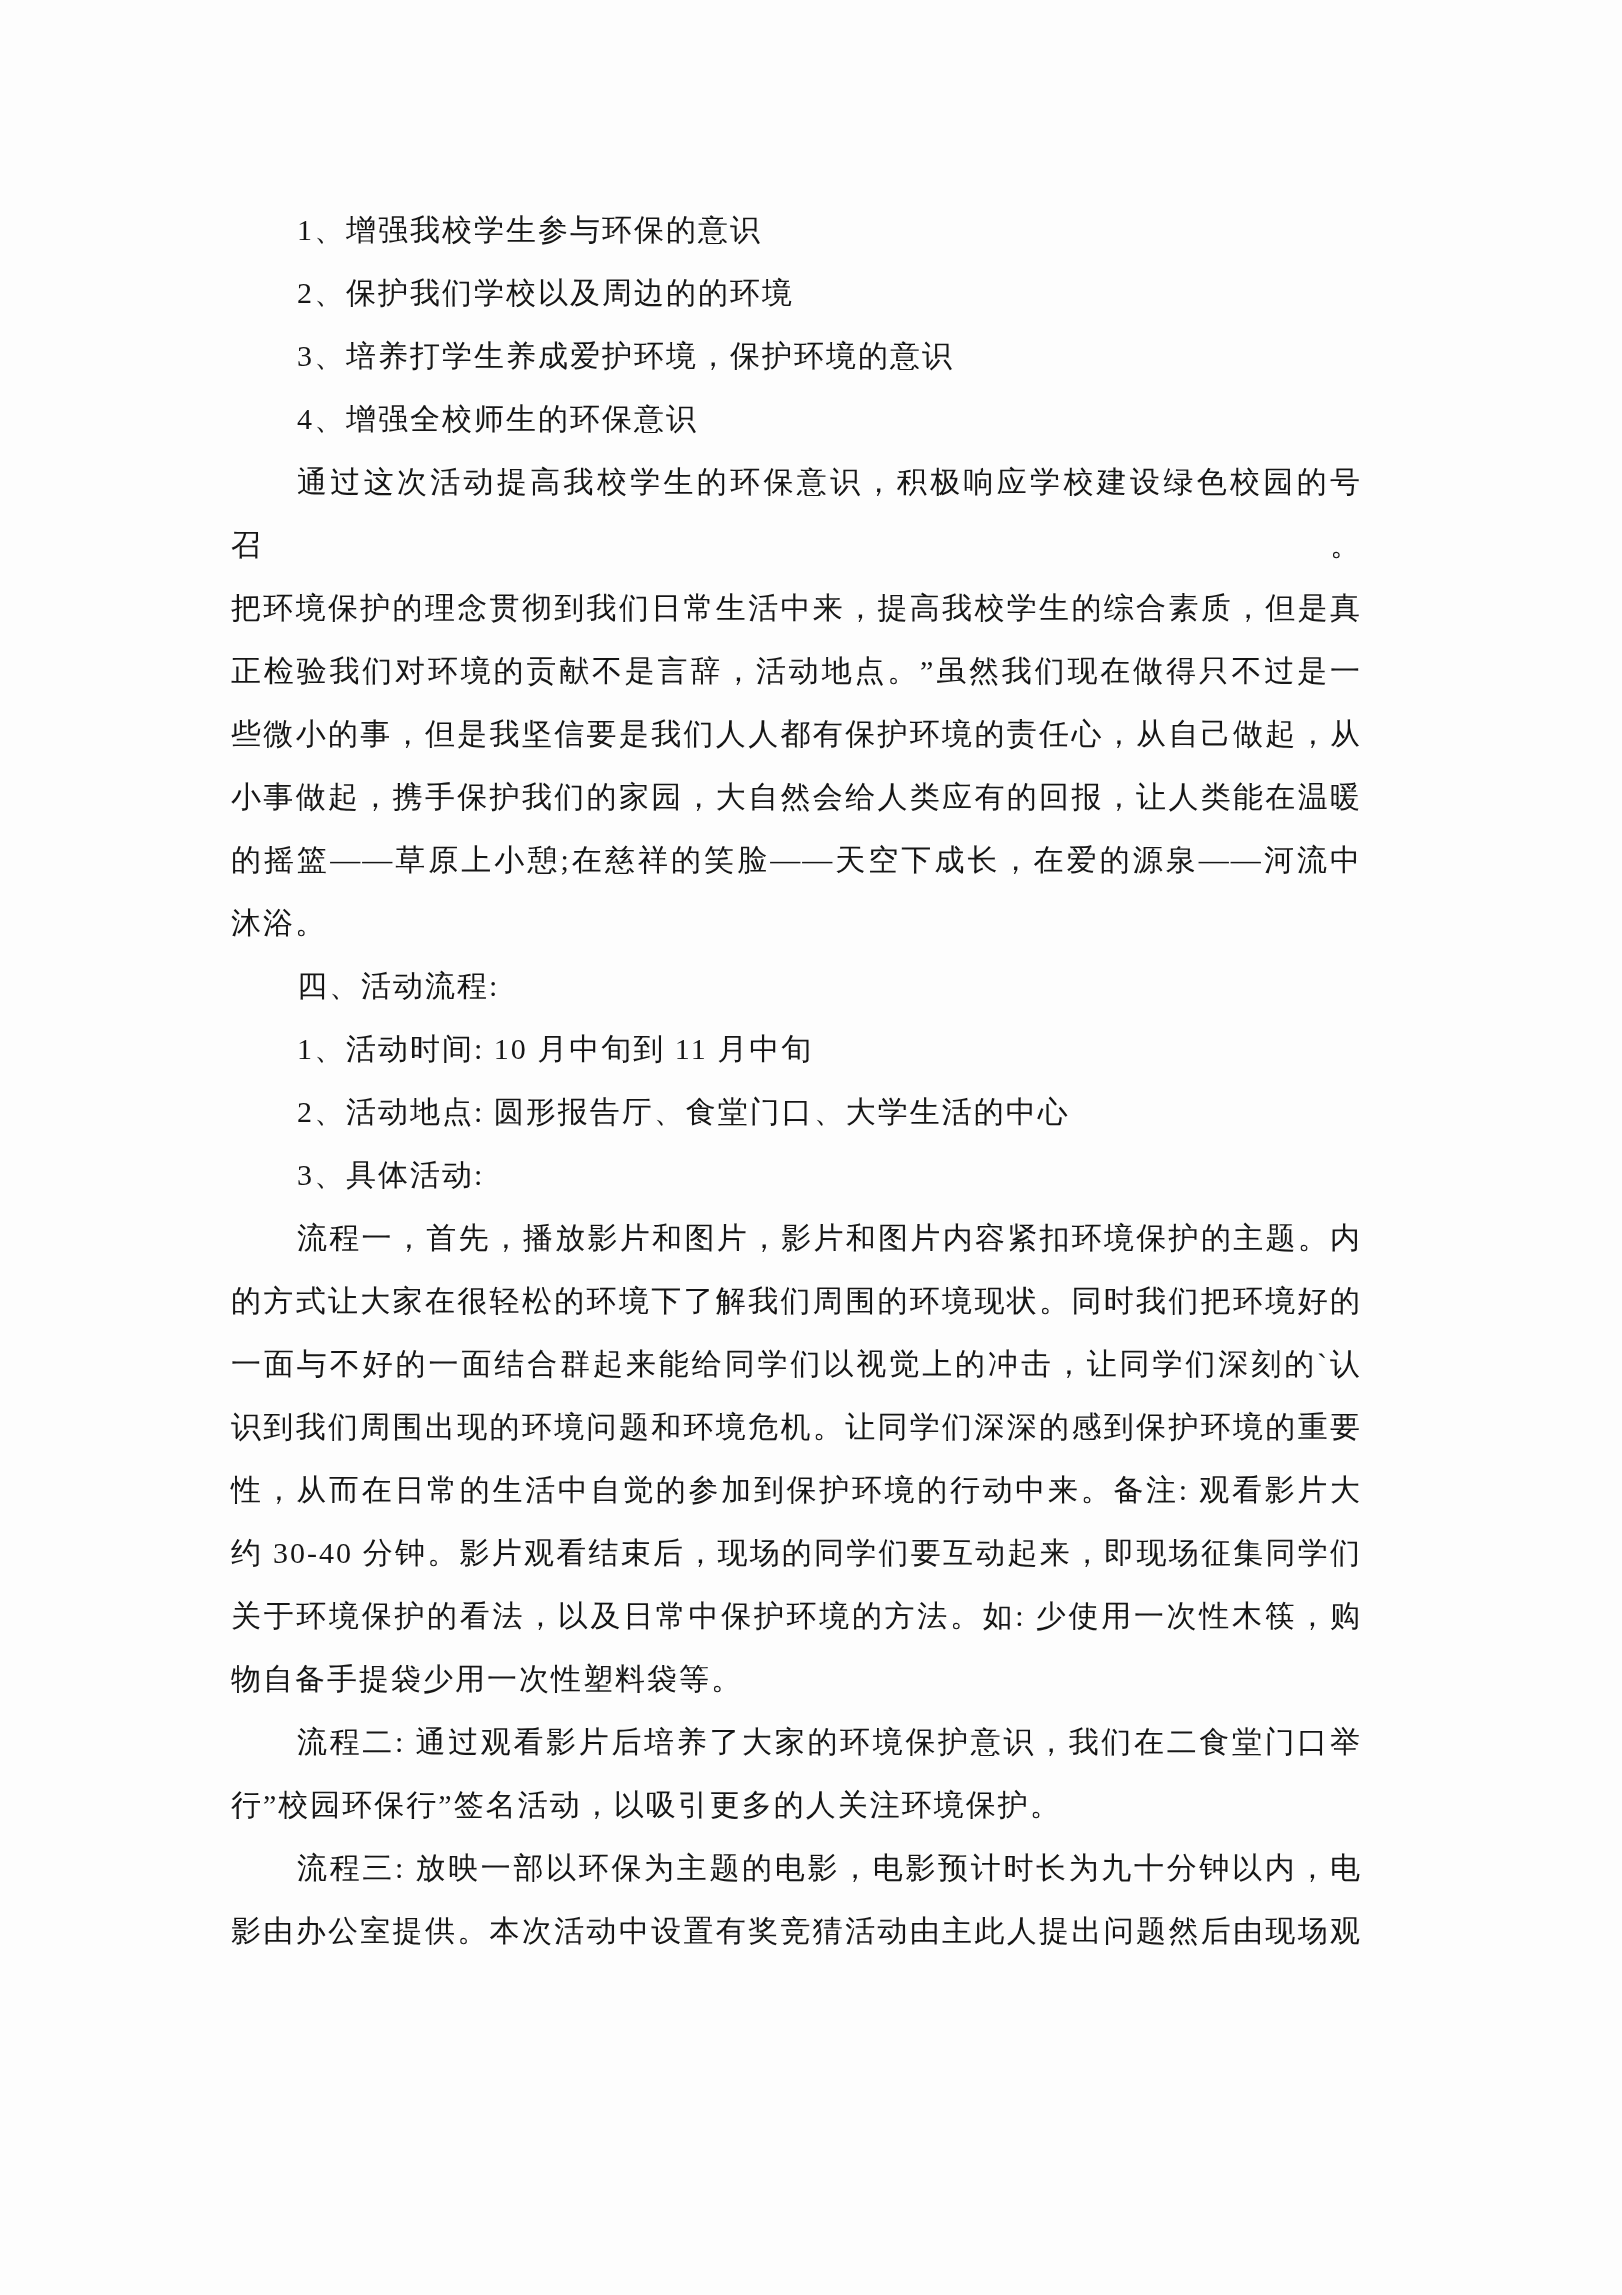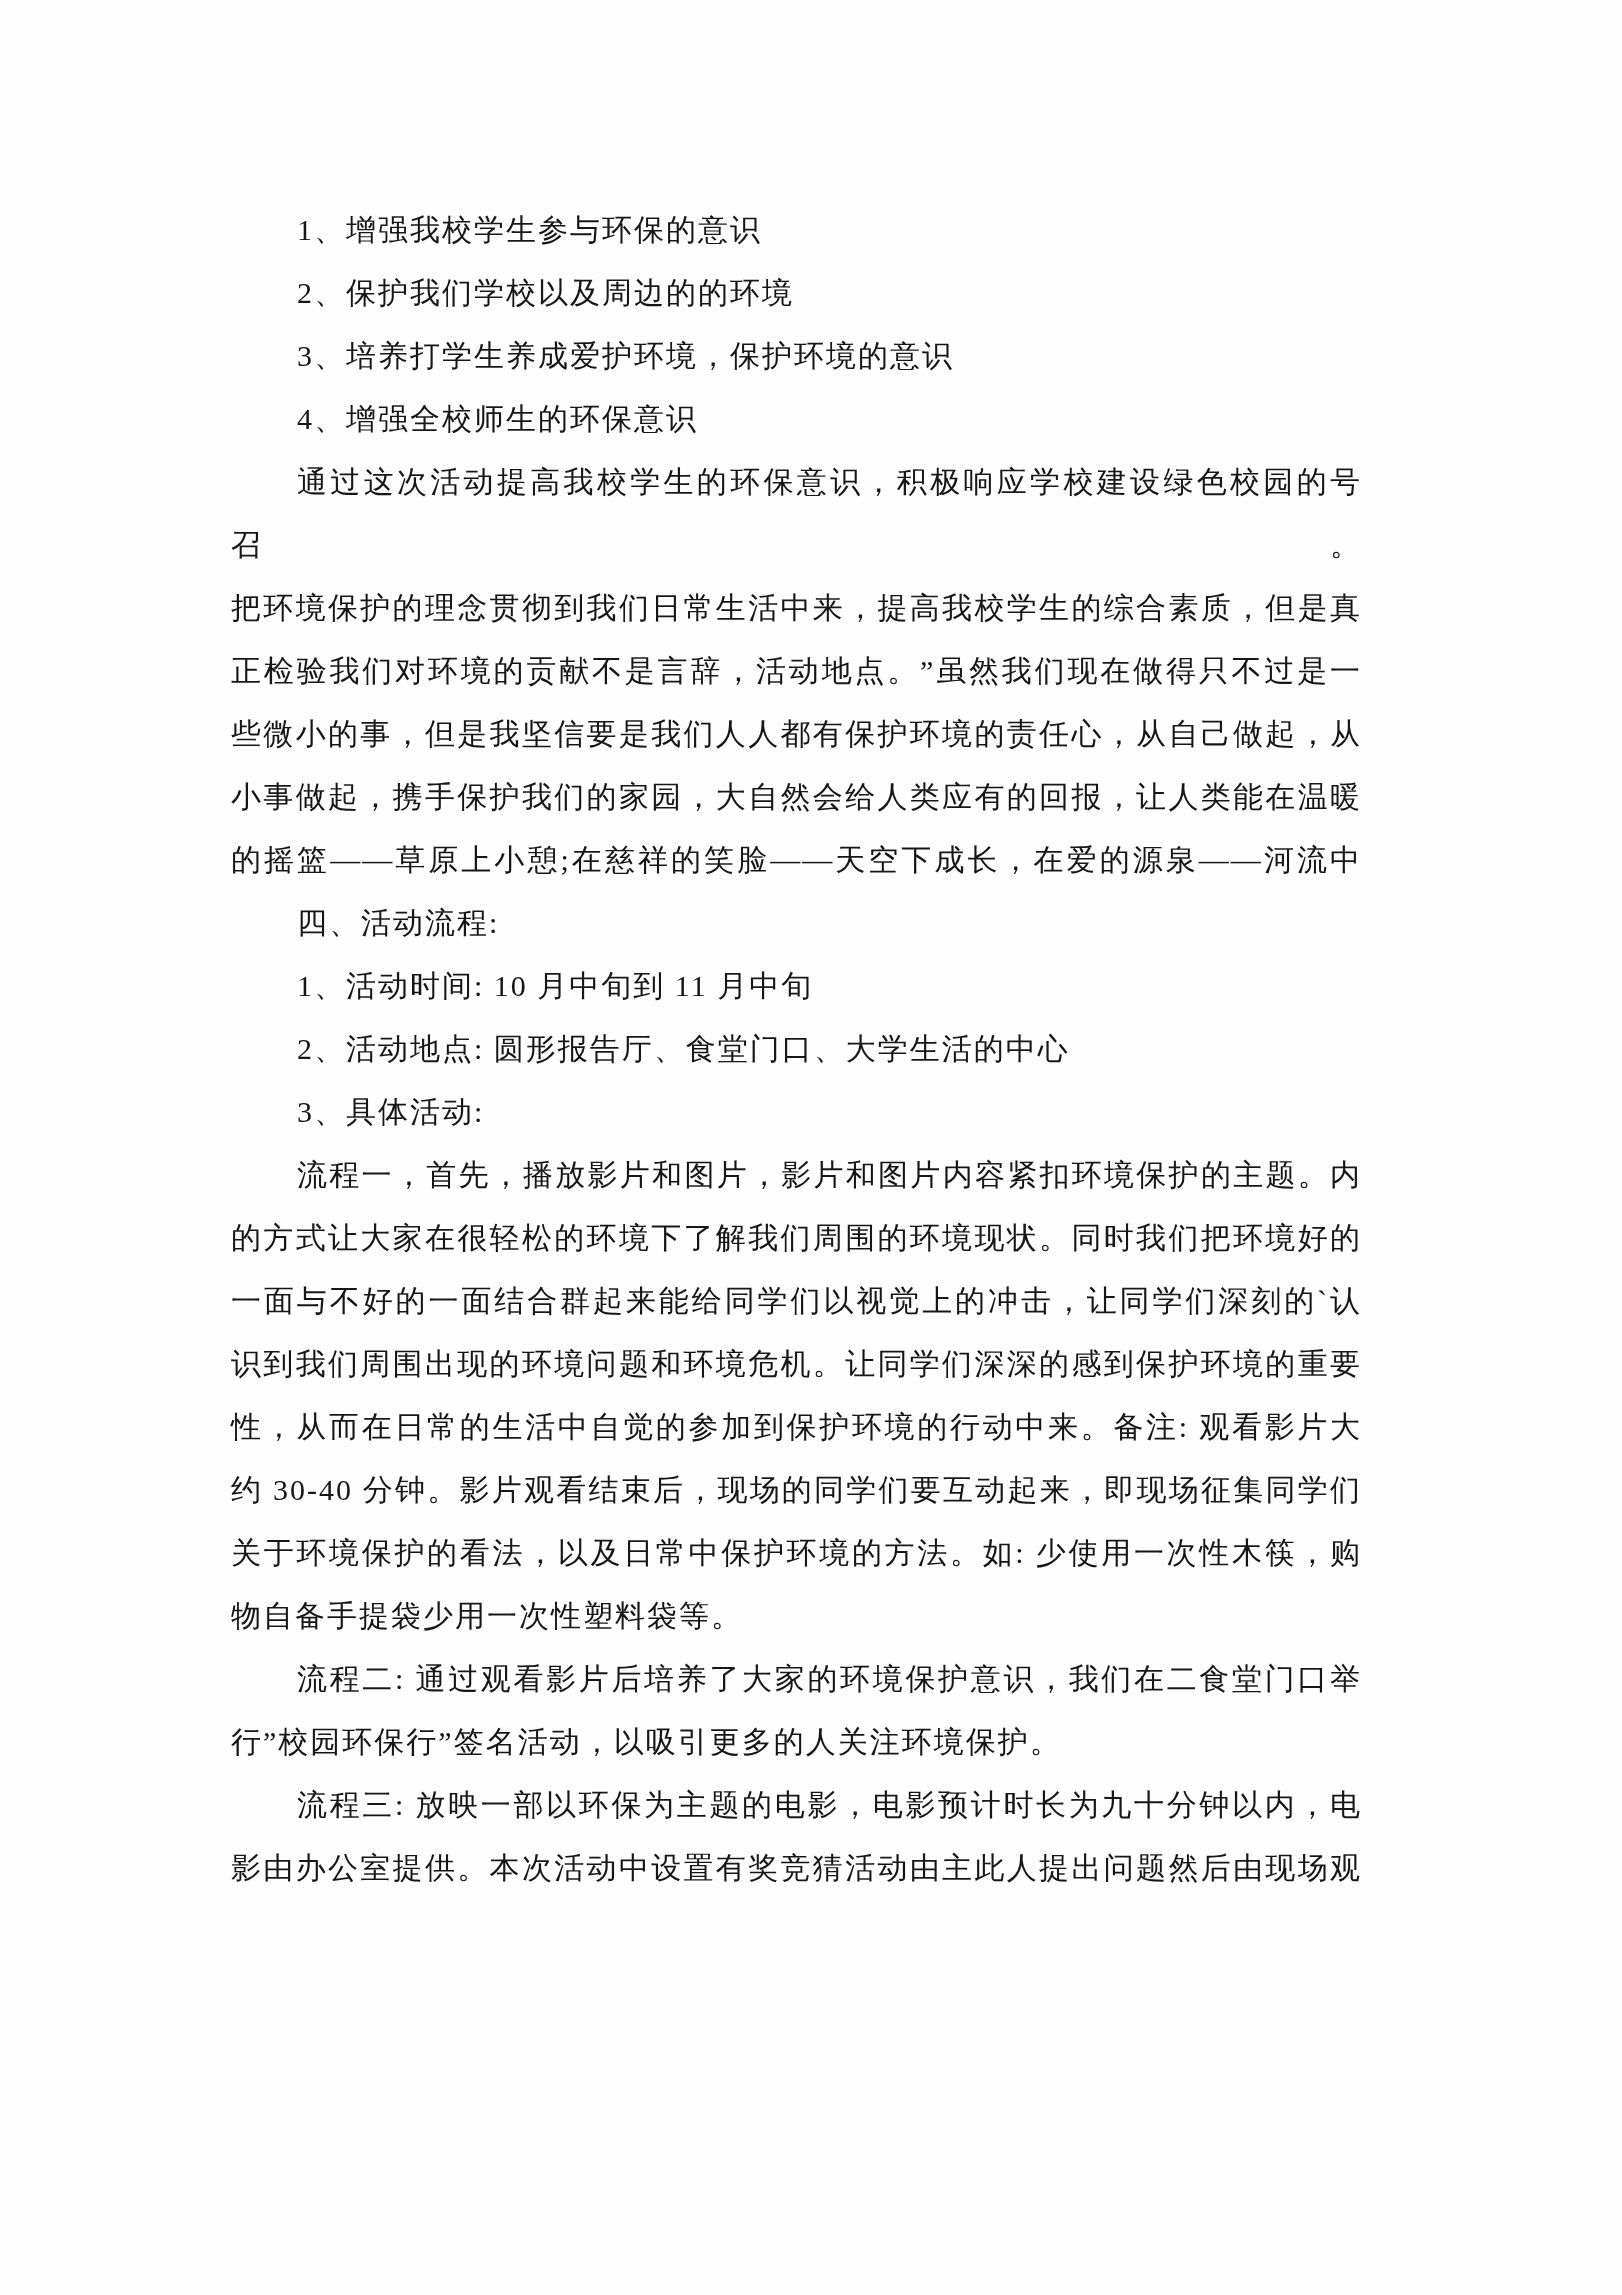--- a/index.html
+++ b/index.html
@@ -44,20 +44,21 @@
       <div class="line indent">1、增强我校学生参与环保的意识</div>
       <div class="line indent">2、保护我们学校以及周边的的环境</div>
       <div class="line indent">3、培养打学生养成爱护环境，保护环境的意识</div>
       <div class="line indent">4、增强全校师生的环保意识</div>
       <div class="line indent fill">通过这次活动提高我校学生的环保意识，积极响应学校建设绿色校园的号召。</div>
       <div class="line fill">把环境保护的理念贯彻到我们日常生活中来，提高我校学生的综合素质，但是真</div>
       <div class="line fill">正检验我们对环境的贡献不是言辞，活动地点。”虽然我们现在做得只不过是一</div>
       <div class="line fill">些微小的事，但是我坚信要是我们人人都有保护环境的责任心，从自己做起，从</div>
       <div class="line fill">小事做起，携手保护我们的家园，大自然会给人类应有的回报，让人类能在温暖</div>
       <div class="line fill">的摇篮——草原上小憩;在慈祥的笑脸——天空下成长，在爱的源泉——河流中</div>
+      <div class="line">沐浴。</div>
       <div class="line indent">四、活动流程:</div>
       <div class="line indent">1、活动时间: 10 月中旬到 11 月中旬</div>
       <div class="line indent">2、活动地点: 圆形报告厅、食堂门口、大学生活的中心</div>
       <div class="line indent">3、具体活动:</div>
       <div class="line indent fill">流程一，首先，播放影片和图片，影片和图片内容紧扣环境保护的主题。内</div>
       <div class="line fill">的方式让大家在很轻松的环境下了解我们周围的环境现状。同时我们把环境好的</div>
       <div class="line fill">一面与不好的一面结合群起来能给同学们以视觉上的冲击，让同学们深刻的`认</div>
       <div class="line fill">识到我们周围出现的环境问题和环境危机。让同学们深深的感到保护环境的重要</div>
       <div class="line fill">性，从而在日常的生活中自觉的参加到保护环境的行动中来。备注: 观看影片大</div>
       <div class="line fill">约 30-40 分钟。影片观看结束后，现场的同学们要互动起来，即现场征集同学们</div>

